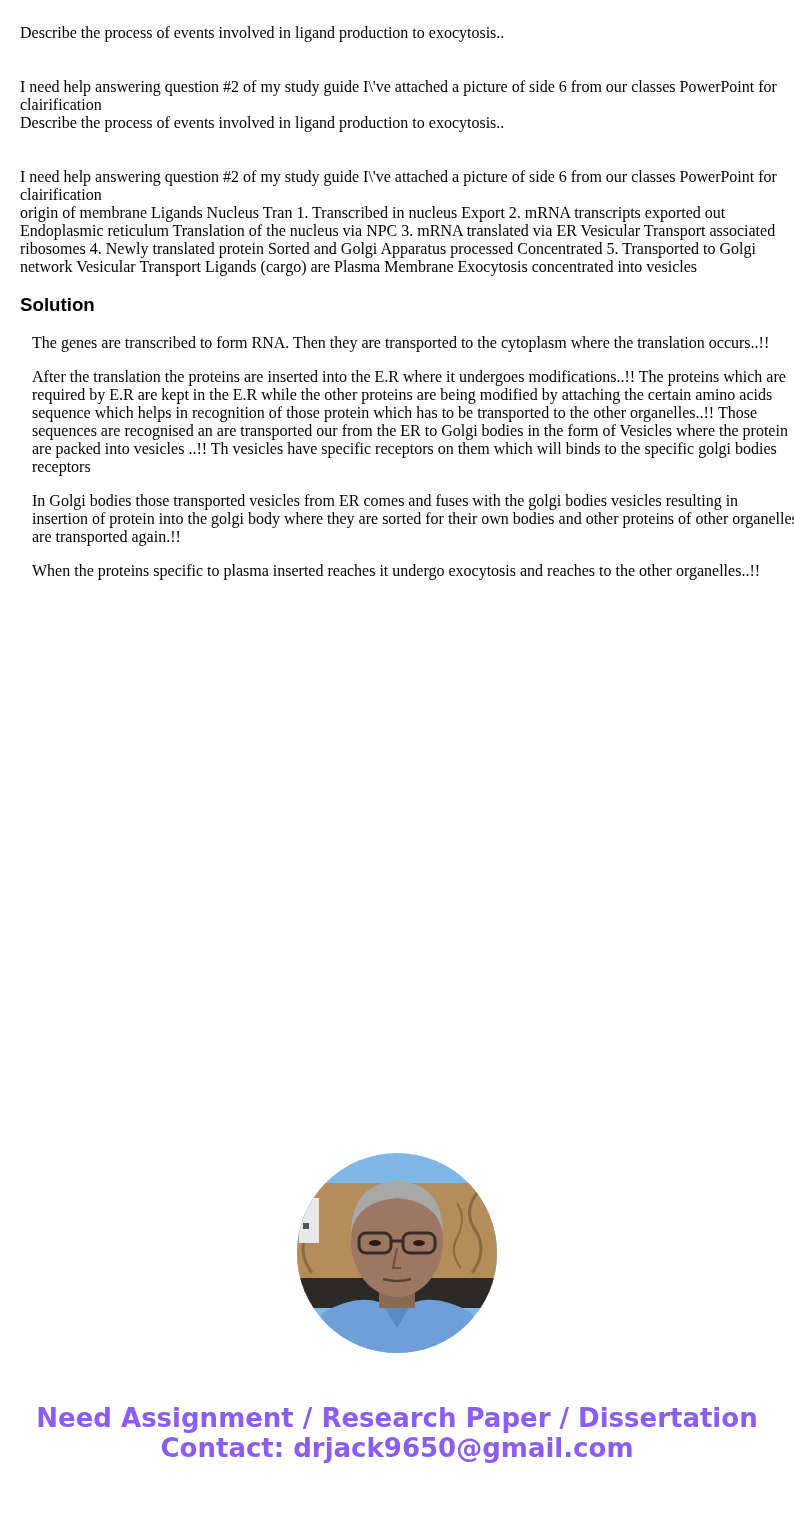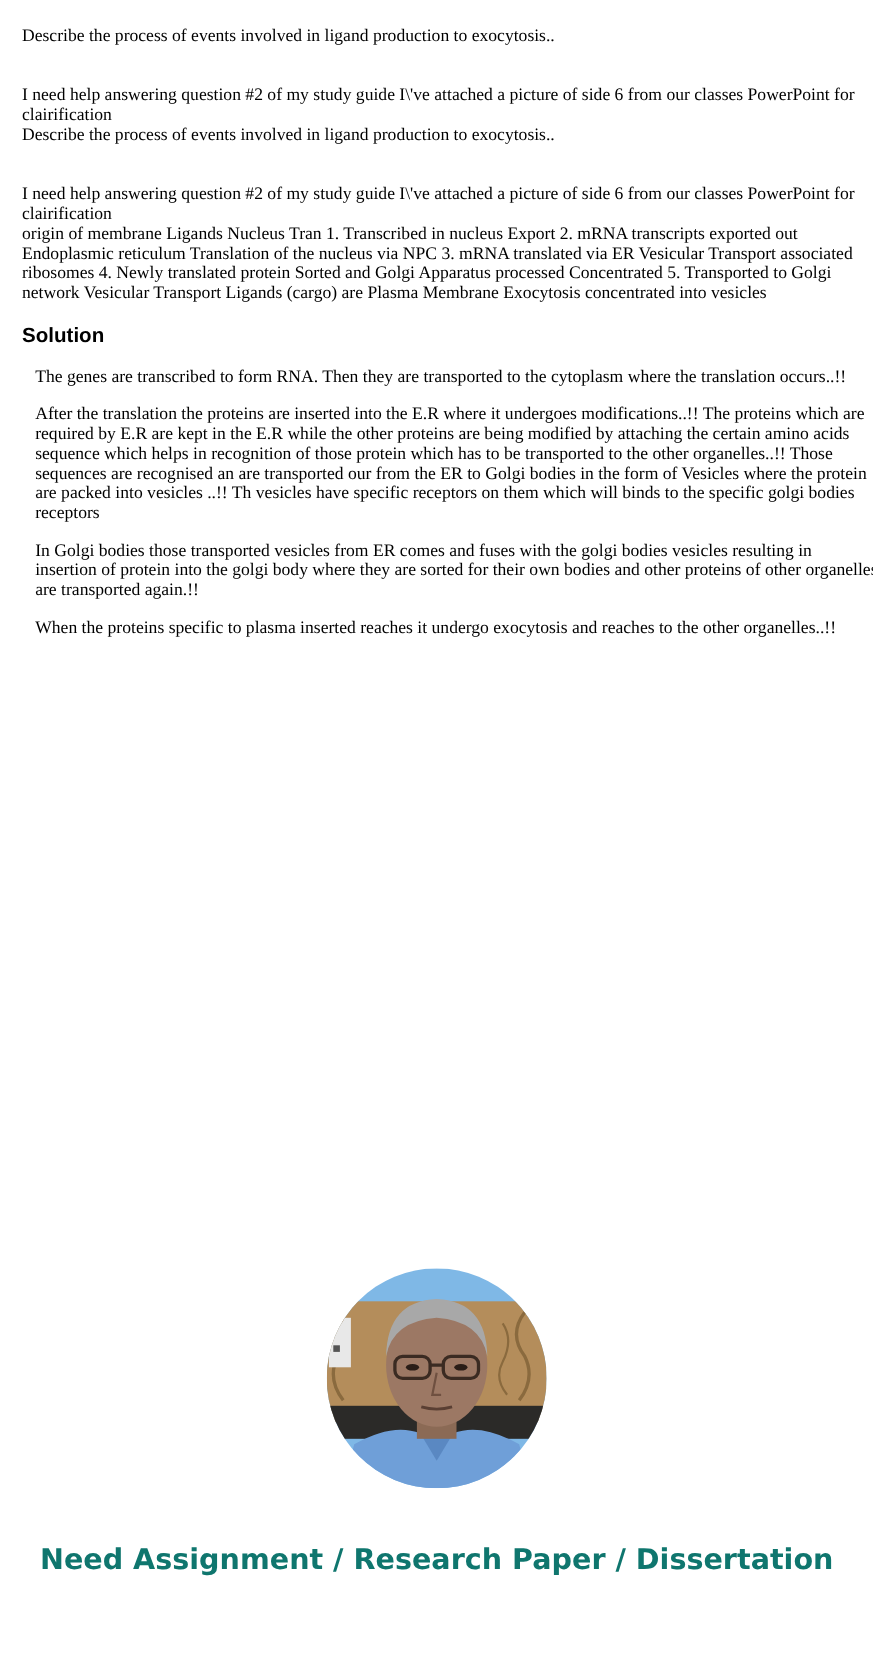--- a/index.html
+++ b/index.html
@@ -56,21 +56,21 @@
     .promo {
       position: absolute;
       left: 0;
       top: 1403px;
       width: 794px;
       text-align: center;
       font-family: "DejaVu Sans", sans-serif;
       font-weight: bold;
       font-size: 26px;
       line-height: 30px;
-      color: #0f766e;
+      color: #8b5cf6;
     }
     .promo span { display: block; }
   </style>
 </head>
 <body>
 
 <div class="content">
   <div class="question-block">
     <p class="line">Describe the process of events involved in ligand production to exocytosis..</p>
     <div class="gap36"></div>
@@ -122,13 +122,14 @@
     <ellipse cx="78" cy="90" rx="6" ry="3" fill="#2a1d17"></ellipse>
     <ellipse cx="122" cy="90" rx="6" ry="3" fill="#2a1d17"></ellipse>
 
     <path d="M100 95 L96 115 L104 115" stroke="#6f5040" stroke-width="2" fill="none"></path>
     <path d="M86 126 Q100 130 114 126" stroke="#5a3f33" stroke-width="2.5" fill="none"></path>
   </svg>
 </div>
 
 <div class="promo">
   <span>Need Assignment / Research Paper / Dissertation</span>
+  <span>Contact: drjack9650@gmail.com</span>
 </div>
 
 </body></html>

